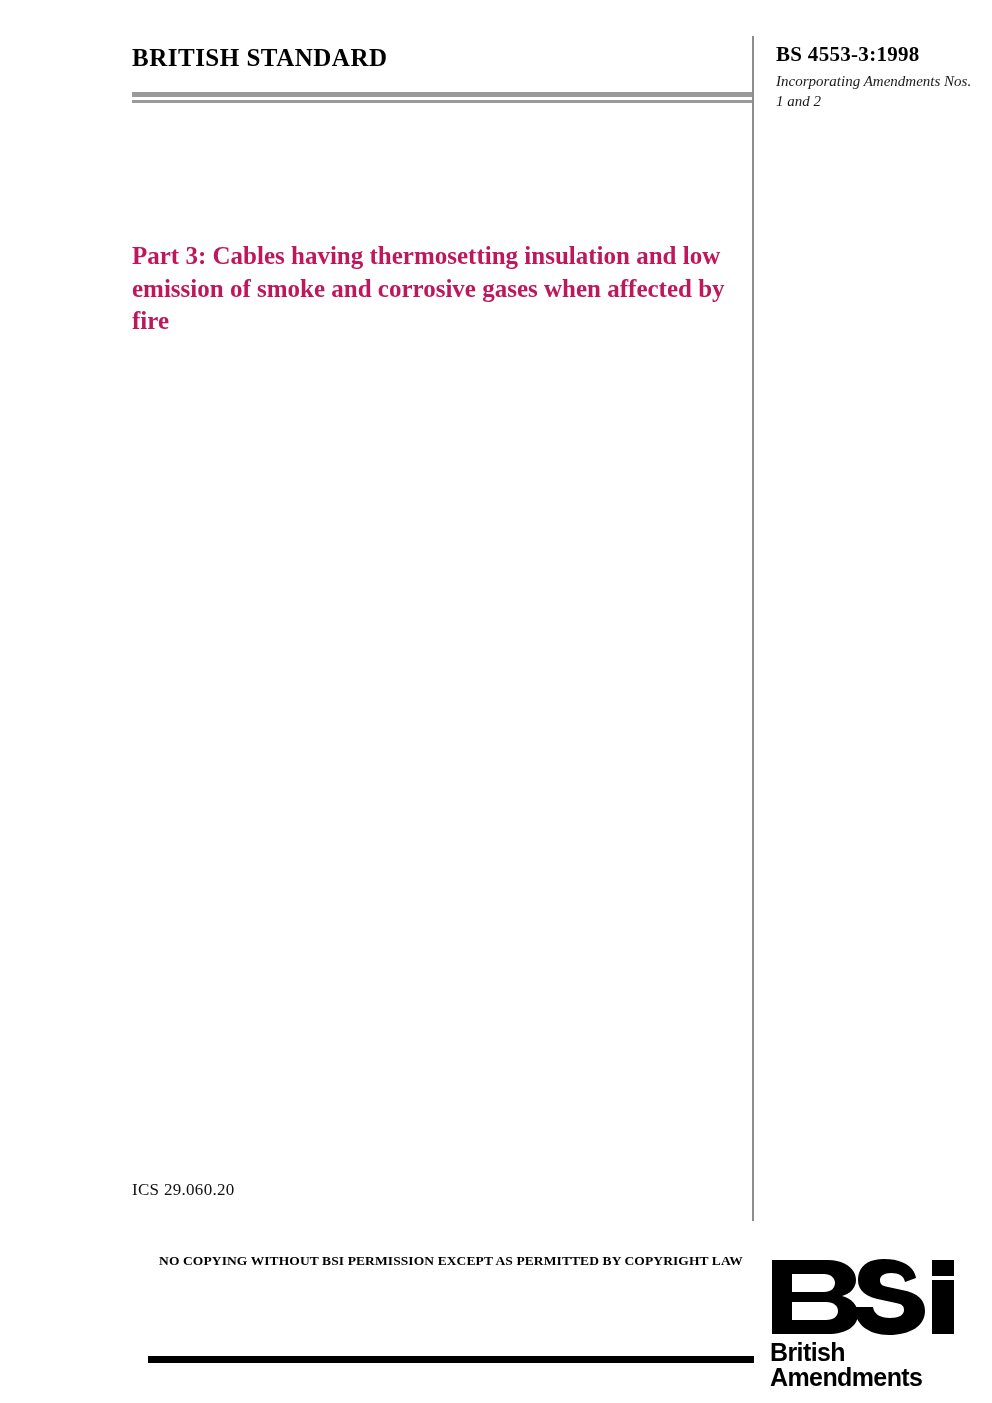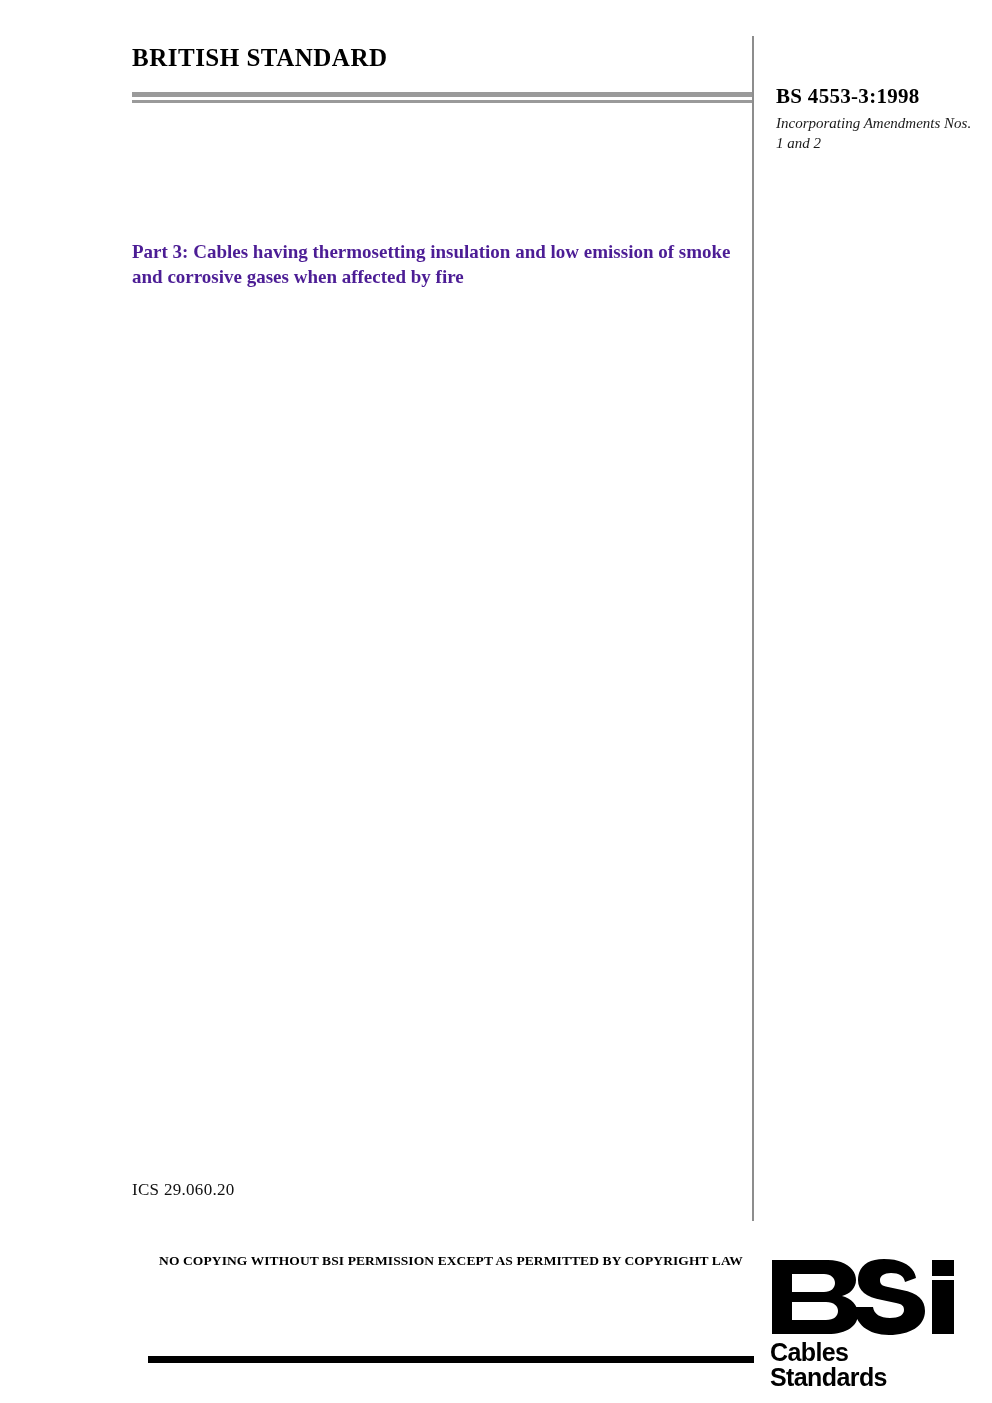--- a/index.html
+++ b/index.html
@@ -59,21 +59,20 @@
     left: 776px;
     top: 42px;
     width: 200px;
   }
   .doc-number {
     font-family: "Liberation Serif", serif;
     font-weight: bold;
     font-size: 21px;
     letter-spacing: 0.3px;
     white-space: nowrap;
-    margin-top: 42px;
   }
   .amendments {
     margin-top: 5px;
     font-family: "Liberation Serif", serif;
     font-style: italic;
     font-size: 15px;
     line-height: 1.30;
     color: #1a1a1a;
   }
 
@@ -100,23 +99,23 @@
     font-size: 44px;
     line-height: 1.37;
     letter-spacing: -0.2px;
     margin: 0;
     color: #000;
   }
   .sub-title {
     margin-top: 48px;
     font-family: "Liberation Serif", serif;
     font-weight: bold;
-    font-size: 19px;
+    font-size: 25px;
     line-height: 1.30;
-    color: #4c1d95;
+    color: #be185d;
   }
 
   
   .ics {
     position: absolute;
     left: 132px;
     top: 1180px;
     font-family: "Liberation Serif", serif;
     font-size: 17px;
     letter-spacing: 0.3px;
@@ -203,16 +202,16 @@
 
       <path d="M148 20 C146 8 134 1 116 1 C98 1 90 10 90 22 C90 33 98 39 114 42 L128 45
                C134 46 136 48 136 52 C136 57 131 60 122 60 C112 60 106 56 105 49 H86
                C87 66 100 77 121 77 C142 77 157 68 157 53 C157 42 150 35 134 32 L120 29
                C114 28 112 26 112 22 C112 18 116 15 123 15 C131 15 136 18 137 24 Z" fill="#000" transform="translate(-2,0)"></path>
 
       <rect x="162" y="22" width="22" height="54" fill="#000"></rect>
 
       <rect x="162" y="2" width="22" height="16" fill="#000"></rect>
     </svg>
-    <div class="bsi-wordmark">Cables Standards</div>
+    <div class="bsi-wordmark">British Amendments</div>
   </div>
 
 </div>
 
 </body></html>

